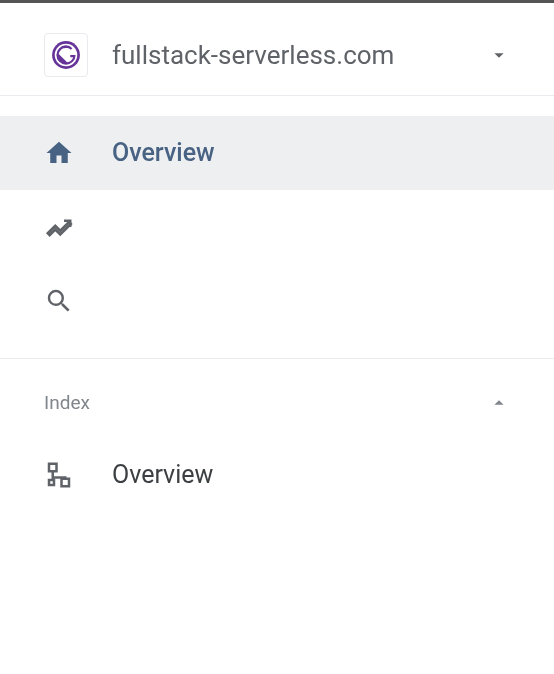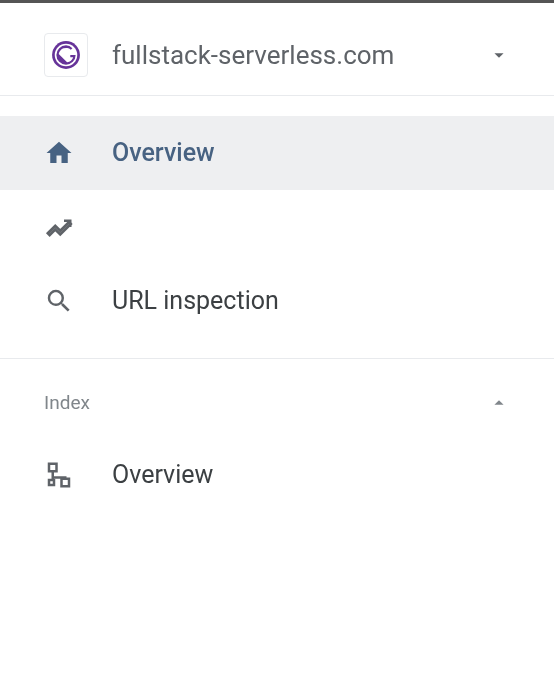--- a/index.html
+++ b/index.html
@@ -121,21 +121,20 @@
           </svg>
       </span>
     </div>
 
     <div class="nav-item">
       <span class="icon-slot">
         <svg width="30" height="30" viewBox="0 0 24 24">
             <path d="M15.5 14h-.79l-.28-.27A6.471 6.471 0 0016 9.5 6.5 6.5 0 109.5 16c1.61 0 3.09-.59 4.23-1.57l.27.28v.79l5 4.99L20.49 19l-4.99-5zm-6 0C7.01 14 5 11.99 5 9.5S7.01 5 9.5 5 14 7.01 14 9.5 11.99 14 9.5 14z" fill="currentColor"></path>
           </svg>
       </span>
-      <span class="nav-label">URL inspection</span>
     </div>
 
   </div>
 
   <div>
     <div class="section-header">
       <span class="section-title">Index</span>
       <svg class="chevron-up" width="22" height="22" viewBox="0 0 24 24">
         <path d="M7 14l5-5 5 5z" fill="currentColor"></path>
       </svg>

